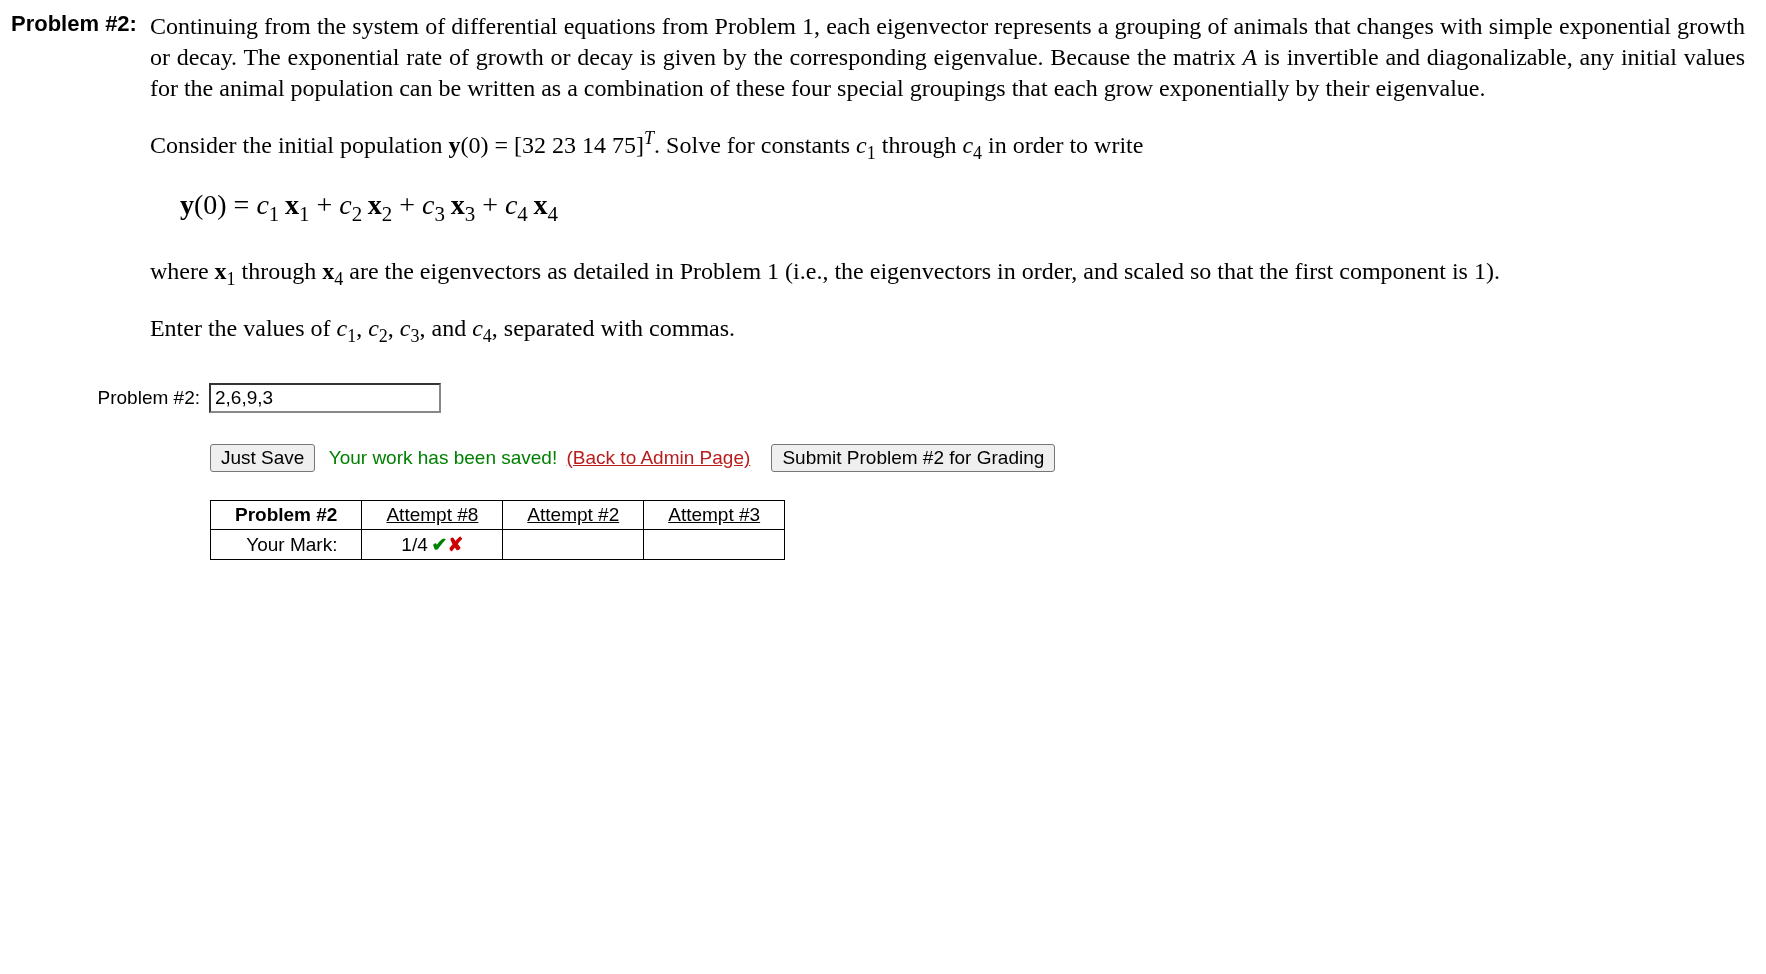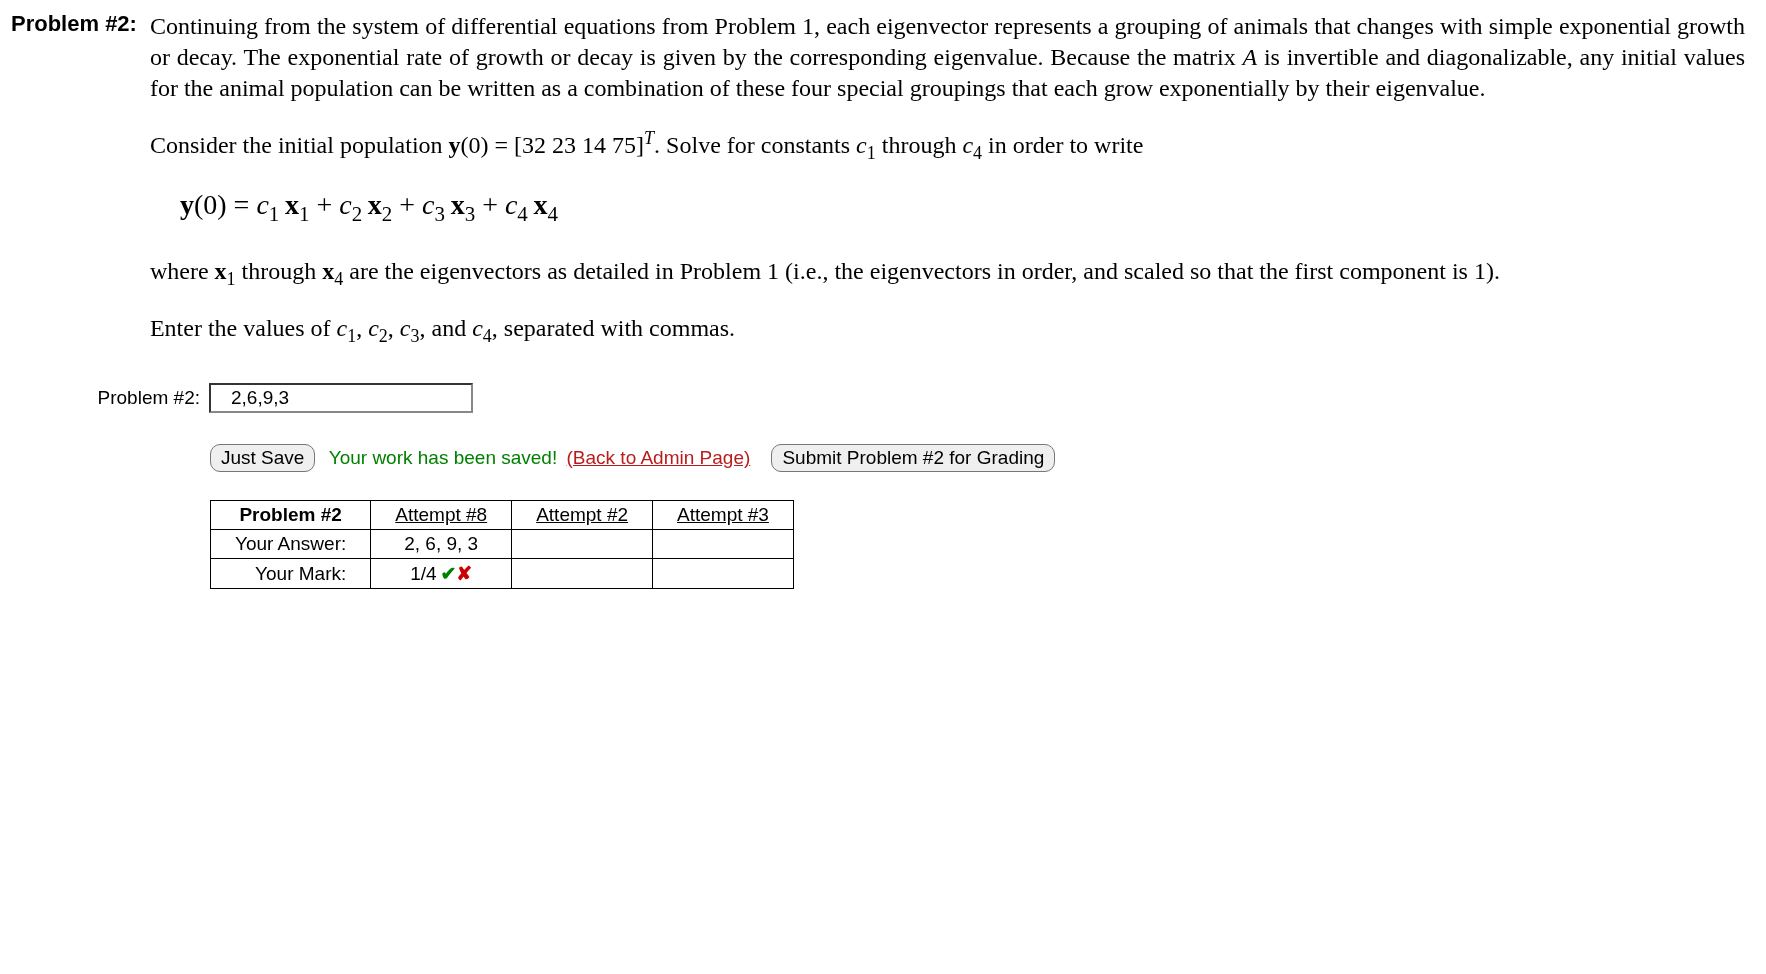--- a/index.html
+++ b/index.html
@@ -43,33 +43,33 @@
   .input-label {
     font-family: Verdana, Geneva, sans-serif;
     font-size: 19px;
     padding-right: 8px;
     white-space: nowrap;
     vertical-align: middle;
   }
   input.answer {
     font-family: Verdana, Geneva, sans-serif;
     font-size: 19px;
-    padding: 2px 20px;
+    padding: 2px 4px;
     width: 220px;
     border: 2px inset #888;
   }
   .action-row {
     margin-top: 30px;
   }
   button.ctl {
     font-family: Verdana, Geneva, sans-serif;
     font-size: 19px;
     background: #efefef;
     border: 1px solid #767676;
-    border-radius: 10px;
+    border-radius: 3px;
     padding: 2px 10px;
     cursor: pointer;
   }
   .saved-msg {
     color: #008000;
     font-weight: normal;
     margin: 0 4px 0 8px;
   }
   a.admin-link {
     color: #b91c1c;
@@ -166,26 +166,20 @@
 
   <table class="results">
     <tbody>
         <tr>
       <th class="corner">Problem #2</th>
       <th class="attempt">Attempt #8</th>
       <th class="attempt">Attempt #2</th>
       <th class="attempt">Attempt #3</th>
     </tr>
     <tr>
-      <th class="rowhdr">Your Answer:</th>
-      <td>2, 6, 9, 3</td>
-      <td></td>
-      <td></td>
-    </tr>
-    <tr>
       <th class="rowhdr">Your Mark:</th>
       <td>
         <span>1/4</span> <span class="check">✔</span><span class="cross">✘</span>
       </td>
       <td></td>
       <td></td>
     </tr>
   </tbody>
     </table>
 

